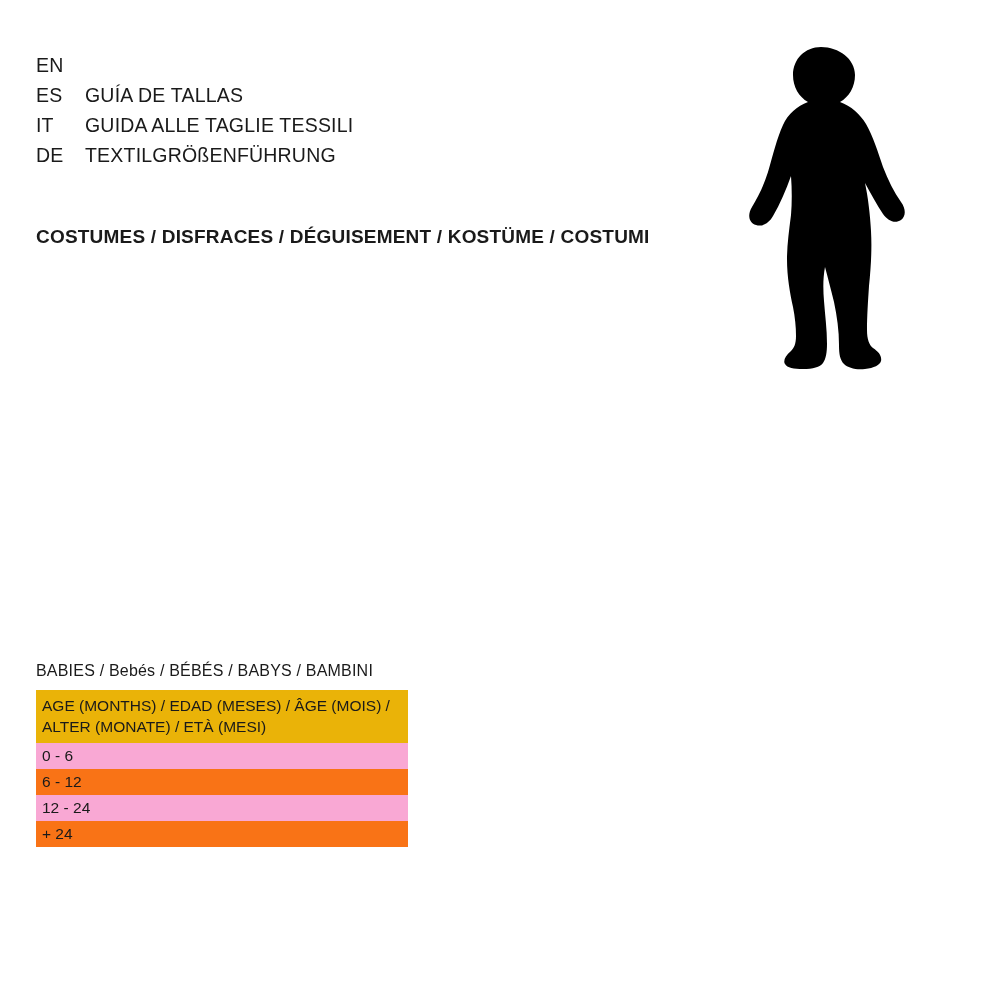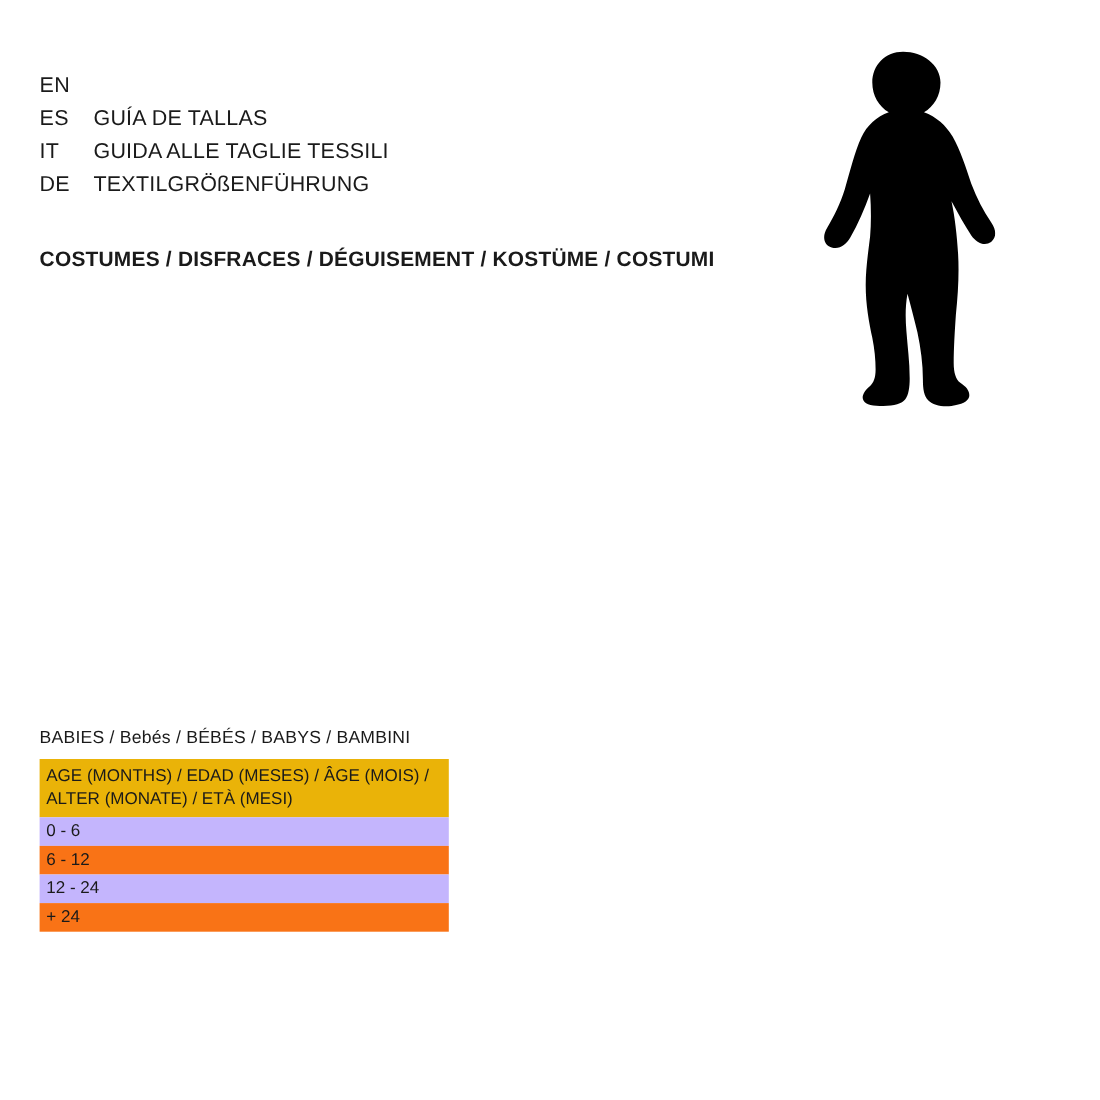--- a/index.html
+++ b/index.html
@@ -26,21 +26,20 @@
     display: flex;
     align-items: baseline;
     height: 30px;
     line-height: 30px;
   }
   .lang-code {
     width: 49px;
     font-size: 19.5px;
     letter-spacing: 0.2px;
     color: #1a1a1a;
-    margin-top: 13px;
   }
   .lang-text {
     font-size: 19.5px;
     letter-spacing: 0.2px;
     color: #1a1a1a;
     white-space: nowrap;
   }
 
   
   .costumes-title {
@@ -94,21 +93,21 @@
     color: #1a1a1a;
   }
   table.size-table td {
     text-align: left;
     font-size: 15.5px;
     line-height: 20px;
     padding: 3px 6px 3px 6px;
     color: #1a1a1a;
   }
   table.size-table tr.odd td {
-    background: #c4b5fd;
+    background: #f9a8d4;
   }
   table.size-table tr.even td {
     background: #f97316;
   }
 </style>
 </head>
 <body>
 
 <div class="lang-block">
   <div class="lang-row">

